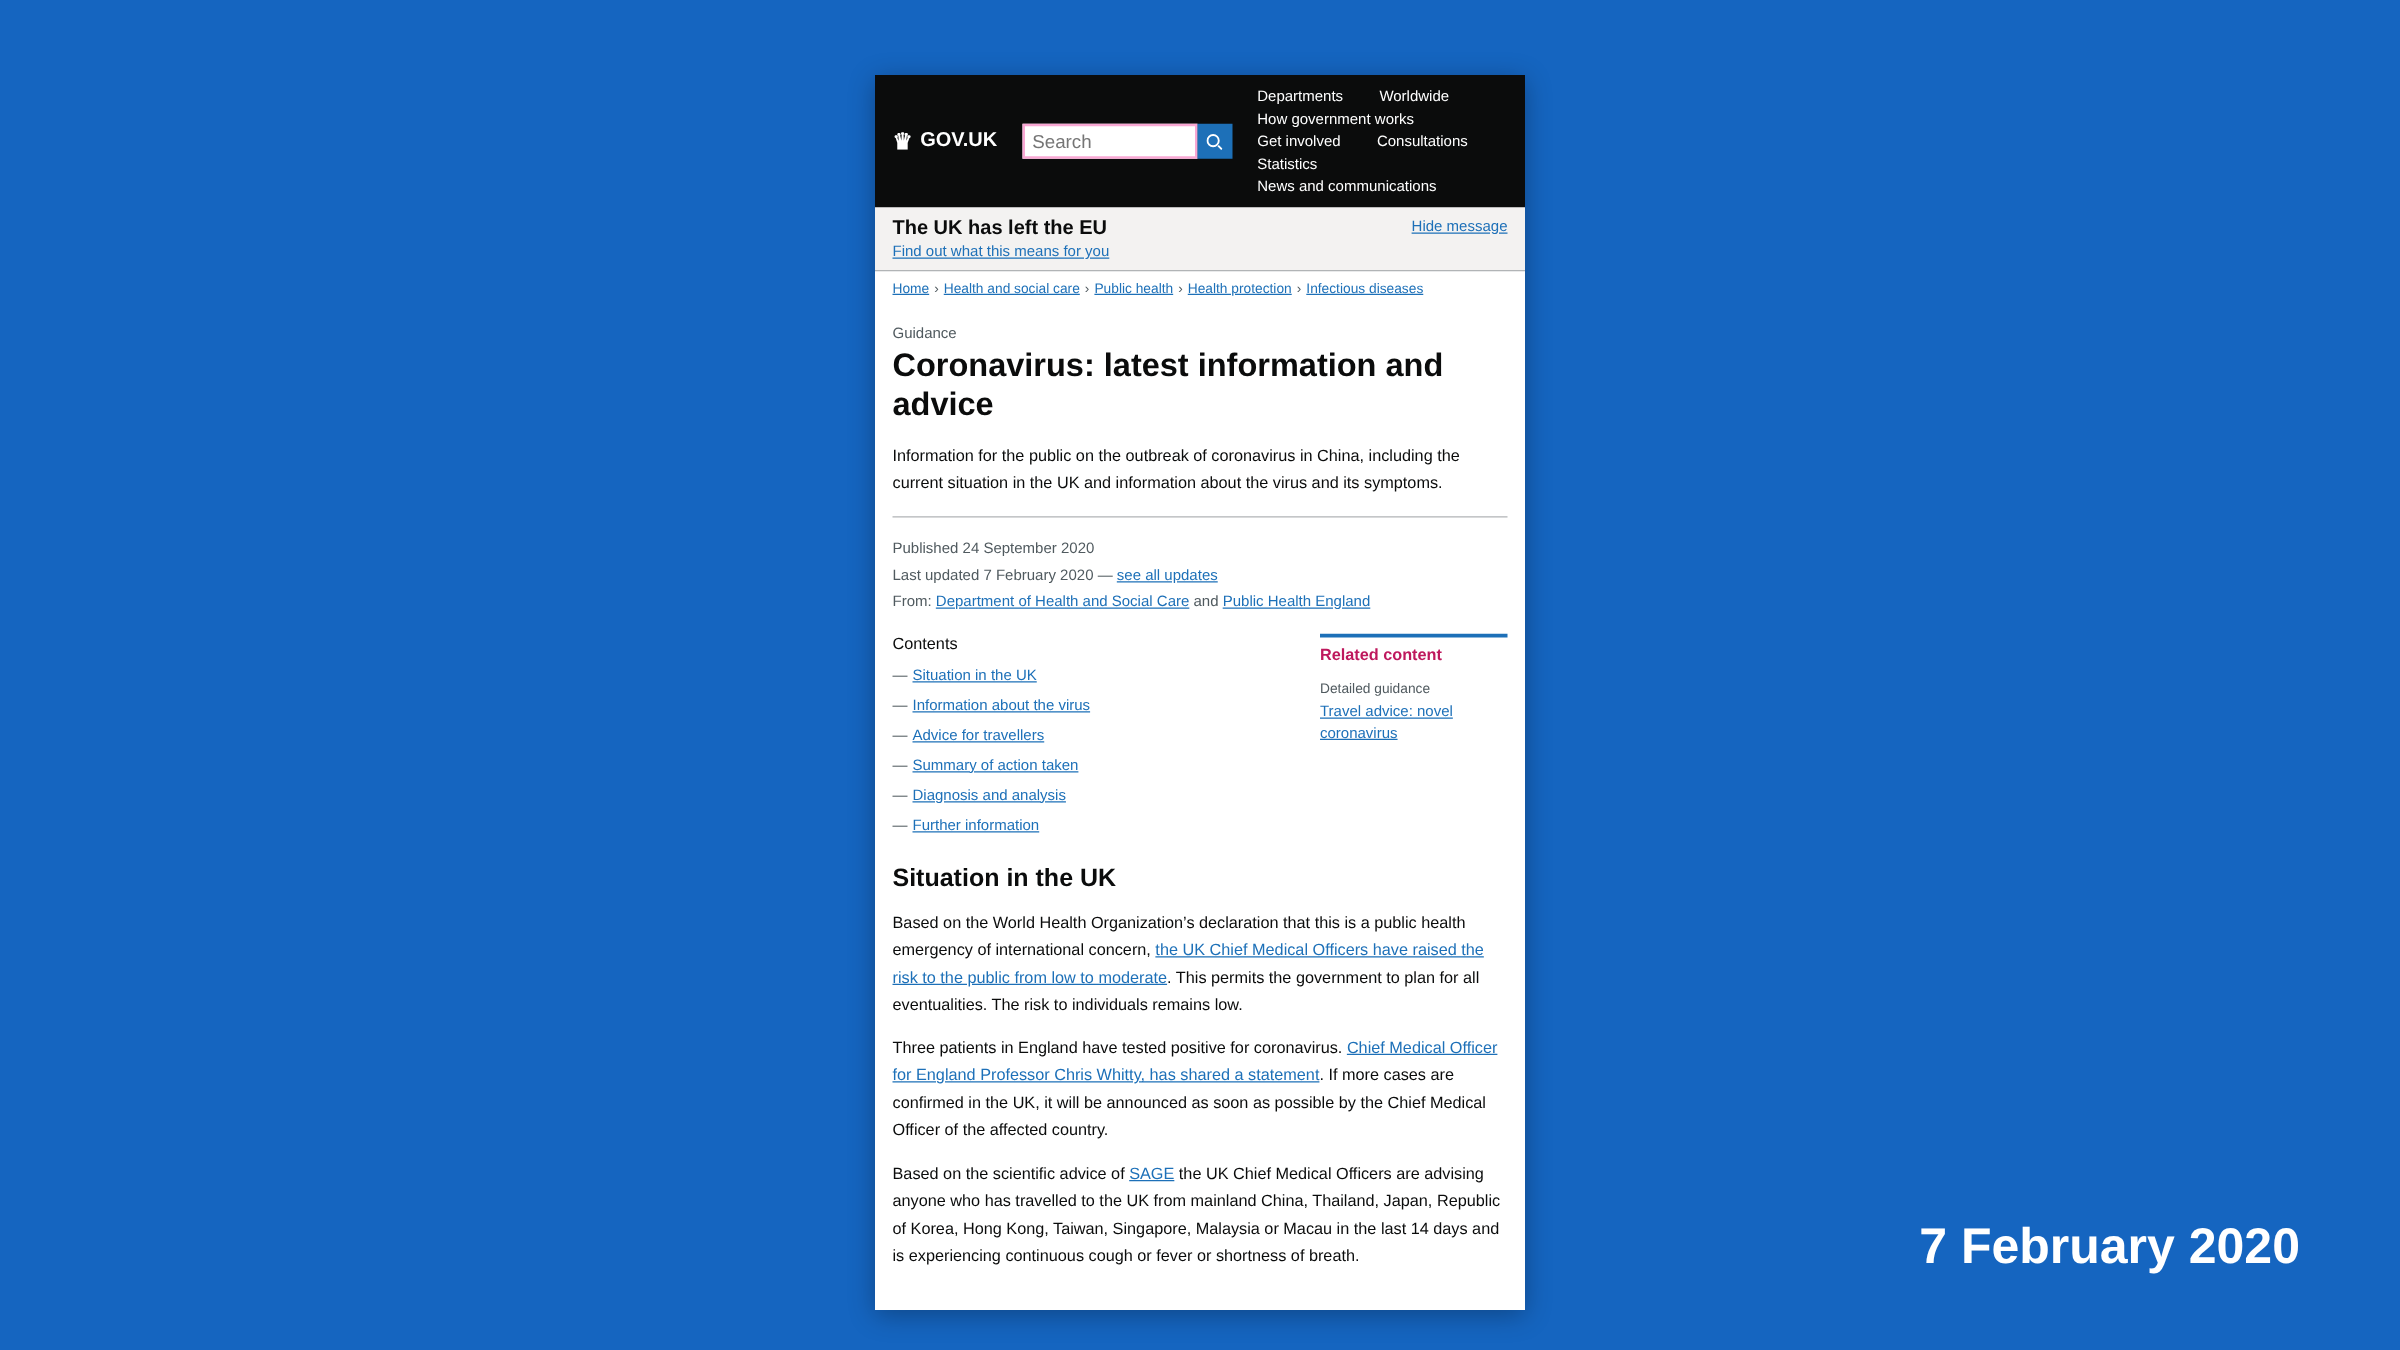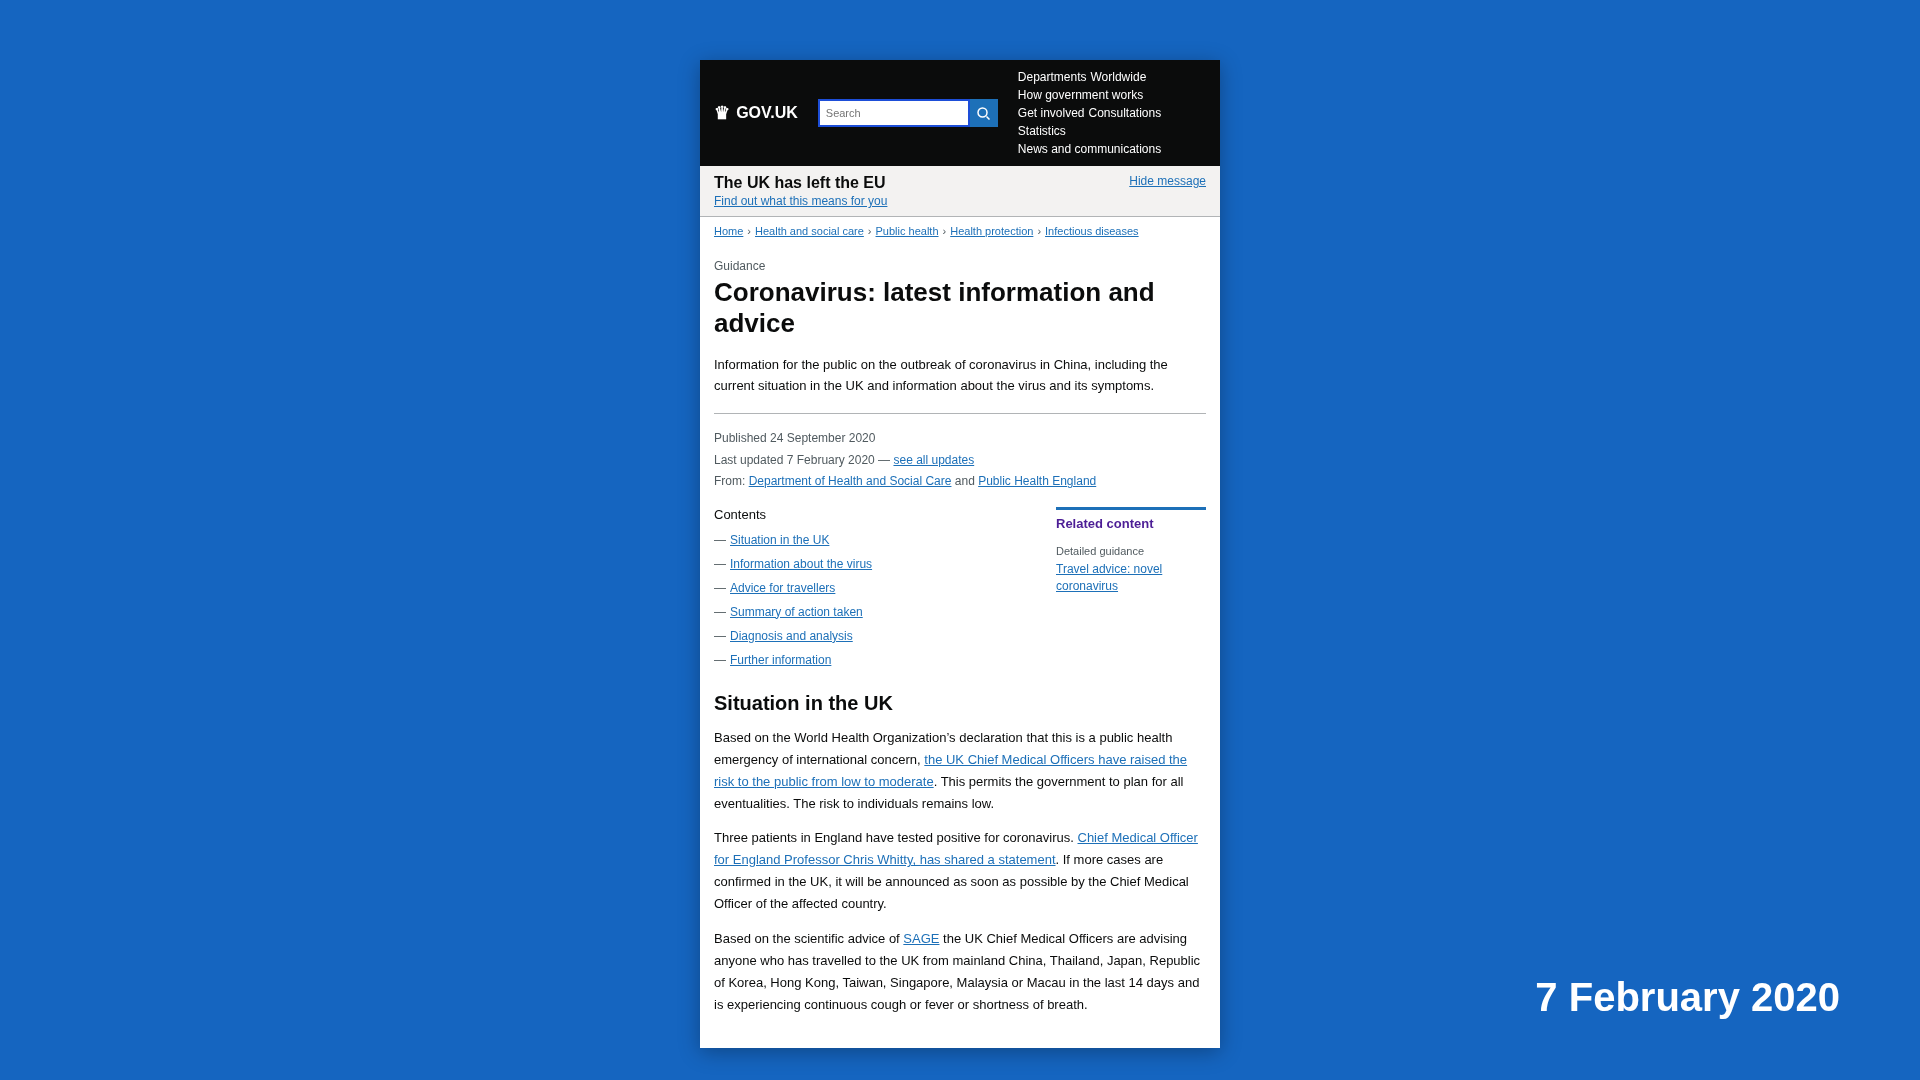--- a/index.html
+++ b/index.html
@@ -37,44 +37,44 @@
     }
     .crown-icon {
       font-size: 18px;
     }
     .search-form {
       display: flex;
       align-items: center;
       flex: 0 0 auto;
     }
     .search-input {
-      width: 152px;
+      width: 140px;
       height: 28px;
-      border: 2px solid #1d4ed8;
+      border: 2px solid #f9a8d4;
       padding: 0 6px;
-      font-size: 11px;
+      font-size: 15px;
       outline: none;
       background: #fff;
     }
     .search-button {
       width: 28px;
       height: 28px;
       background: #1d70b8;
       border: none;
       cursor: pointer;
       display: flex;
       align-items: center;
       justify-content: center;
       color: #fff;
       font-size: 13px;
     }
     .nav-links {
       display: flex;
       flex-wrap: wrap;
-      gap: 4px 4px;
+      gap: 4px 29px;
       margin-left: auto;
     }
     .nav-link {
       color: #fff;
       text-decoration: none;
       font-size: 12px;
       white-space: nowrap;
     }
     
     .brexit-banner {
@@ -201,21 +201,21 @@
       font-size: 12px;
     }
     .contents-list a {
       color: #1d70b8;
       text-decoration: underline;
       cursor: pointer;
     }
     .related-title {
       font-size: 13px;
       font-weight: bold;
-      color: #4c1d95;
+      color: #be185d;
       margin-bottom: 8px;
       padding-bottom: 6px;
       border-top: 3px solid #1d70b8;
       padding-top: 6px;
     }
     .related-label {
       font-size: 11px;
       color: #505a5f;
       margin-bottom: 4px;
     }

